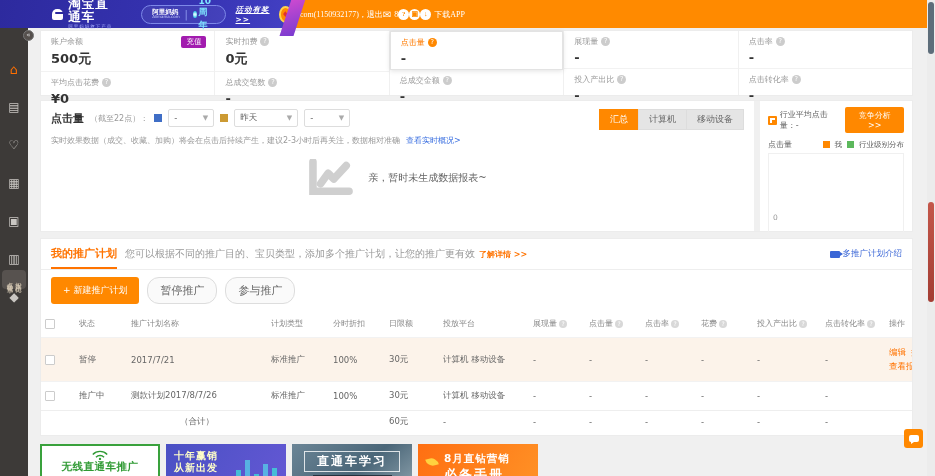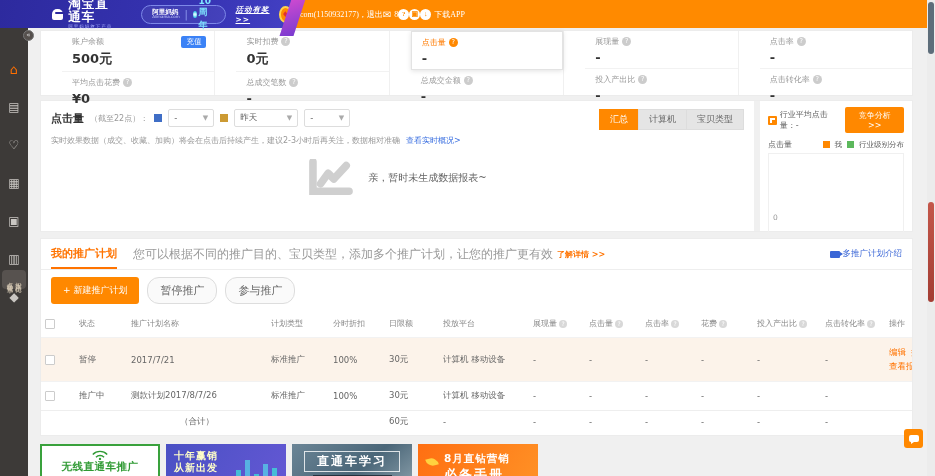--- a/index.html
+++ b/index.html
@@ -39,31 +39,31 @@
   .side-ic.active { color:#ff6f00; font-size:13px; }
   .quick-panel { position:absolute; top:242px; left:2px; width:24px; border-radius:4px; background:#57524f; padding:7px 0; display:flex; justify-content:center; gap:2px; }
   .vtext { writing-mode:vertical-rl; text-orientation:upright; font-size:6.5px; color:#d6c9b4; letter-spacing:1px; line-height:1; }
 
   
   .main { position:absolute; left:28px; top:28px; width:899px; height:448px; background:#f0f0f0; padding:2px 14px 0 12px; }
   .card { background:#fff; }
 
   
   .stats { height:66px; display:flex; border:1px solid #ececec; }
-  .stat { flex:1; display:flex; flex-direction:column; border-right:1px solid #f0f0f0;padding-left:21px; }
+  .stat { flex:1; display:flex; flex-direction:column; border-right:1px solid #f0f0f0; }
   .stat:last-child { border-right:none; }
   .stat-cell { flex:1; padding:5px 10px 3px 10px; border-bottom:1px solid #f2f2f2; position:relative; }
   .stat-cell:last-child { border-bottom:none; }
   .stat-label { font-size:8px; color:#999; display:flex; align-items:center; gap:3px; }
   .stat-value { font-size:13px; font-weight:bold; color:#333; margin-top:3px; }
   .stat-cell.sel { border:1px solid #e3e3e3; box-shadow:0 1px 5px rgba(0,0,0,.12); background:#fff; z-index:2; }
   .stat-cell.sel .stat-label { color:#ff7b00; }
   .q { display:inline-block; width:9px; height:9px; border-radius:50%; background:#ccc; color:#fff; font-size:6.5px; line-height:9px; text-align:center; flex:none; }
   .q.orange { background:#ff8800; }
-  .badge-recharge { position:absolute; top:5px; right:8px; background:#3b82f6; color:#fff; font-size:7.5px; padding:1px 5px; border-radius:2px; }
+  .badge-recharge { position:absolute; top:5px; right:8px; background:#a21caf; color:#fff; font-size:7.5px; padding:1px 5px; border-radius:2px; }
 
   
   .chart-wrap { margin-top:4px; height:132px; display:flex; border:1px solid #ececec; }
   .chart-left { flex:1; position:relative; padding:8px 10px; border-right:6px solid #f0f0f0; }
   .chart-header { display:flex; align-items:center; gap:6px; }
   .chart-title { font-size:11px; font-weight:bold; color:#333; }
   .chart-title-suffix { font-size:8px; color:#999; }
   .sq { display:inline-block; width:8px; height:8px; }
   .sq.blue { background:#3f6ec6; } .sq.gold { background:#cc9a33; }
   .dd { display:inline-flex; align-items:center; justify-content:space-between; min-width:46px; height:18px; border:1px solid #ddd; border-radius:2px; background:#fff; padding:0 5px; font-size:8.5px; color:#666; }
@@ -85,21 +85,21 @@
   .ind-metric { font-size:8px; color:#666; }
   .legend { display:flex; align-items:center; gap:5px; font-size:7.5px; color:#666; }
   .lg-sq { display:inline-block; width:7px; height:7px; }
   .ind-chart { margin-top:3px; height:84px; border:1px solid #f0f0f0; position:relative; }
   .axis-zero { position:absolute; left:4px; bottom:14px; font-size:7.5px; color:#999; }
 
   
   .plans { margin-top:6px; border:1px solid #ececec; padding-bottom:2px; }
   .plans-head { display:flex; align-items:center; height:31px; border-bottom:1px solid #eee; padding:0 10px; position:relative; }
   .plans-tab { font-size:11px; font-weight:bold; color:#ff7300; height:30px; line-height:30px; border-bottom:2px solid #ff7300; }
-  .plans-desc { font-size:12px; color:#999; margin-left:16px; }
+  .plans-desc { font-size:10px; color:#999; margin-left:8px; }
   .plans-detail { font-size:8px; color:#ff7300; text-decoration:none; margin-left:4px; font-weight:bold; }
   .plans-video { position:absolute; right:10px; font-size:8.5px; color:#3a66d6; text-decoration:none; display:flex; align-items:center; gap:3px; }
   .vid-ico { display:inline-block; width:10px; height:7px; background:#3a66d6; border-radius:1px; position:relative; }
   .vid-ico::after { content:""; position:absolute; right:-3px; top:1px; border-left:3px solid #3a66d6; border-top:2.5px solid transparent; border-bottom:2.5px solid transparent; }
   .plans-actions { padding:7px 10px 6px; display:flex; gap:8px; }
   .btn-primary { background:#ff8800; color:#fff; border:none; border-radius:3px; font-size:9px; padding:5px 12px; font-family:inherit; }
   .btn-plain { background:#fafafa; color:#666; border:1px solid #ddd; border-radius:12px; font-size:11px; padding:5px 12px; font-family:inherit; }
   table.plan-table { width:100%; border-collapse:collapse; table-layout:fixed; }
   .plan-table th { font-size:8px; color:#888; font-weight:normal; text-align:left; padding:8px 4px; white-space:nowrap; }
   .plan-table td { font-size:8.5px; color:#666; padding:8px 4px; white-space:nowrap; overflow:hidden; }
@@ -319,21 +319,21 @@
               <span class="caret">▼</span>
             </span>
           <span class="dd">
               <span>-</span>
               <span class="caret">▼</span>
             </span>
         </div>
         <div class="seg">
           <button class="seg-btn active">汇总</button>
           <button class="seg-btn">计算机</button>
-          <button class="seg-btn">宝贝类型</button>
+          <button class="seg-btn">移动设备</button>
         </div>
         <div class="chart-note">
           <span>实时效果数据（成交、收藏、加购）将会在点击后持续产生，建议2-3小时后再关注，数据相对准确</span><a href="#">查看实时概况&gt;</a>
         </div>
         <div class="empty-state">
           <svg width="46" height="38" viewBox="0 0 48 40">
             <path d="M5 3 v31 h38" stroke="#cfcfcf" stroke-width="8" fill="none" stroke-linecap="round"></path>
             <path d="M13 26 l8-11 6 6 13-14" stroke="#cfcfcf" stroke-width="8" fill="none" stroke-linecap="round" stroke-linejoin="round"></path>
           </svg>
           <span class="empty-text">亲，暂时未生成数据报表~</span>

